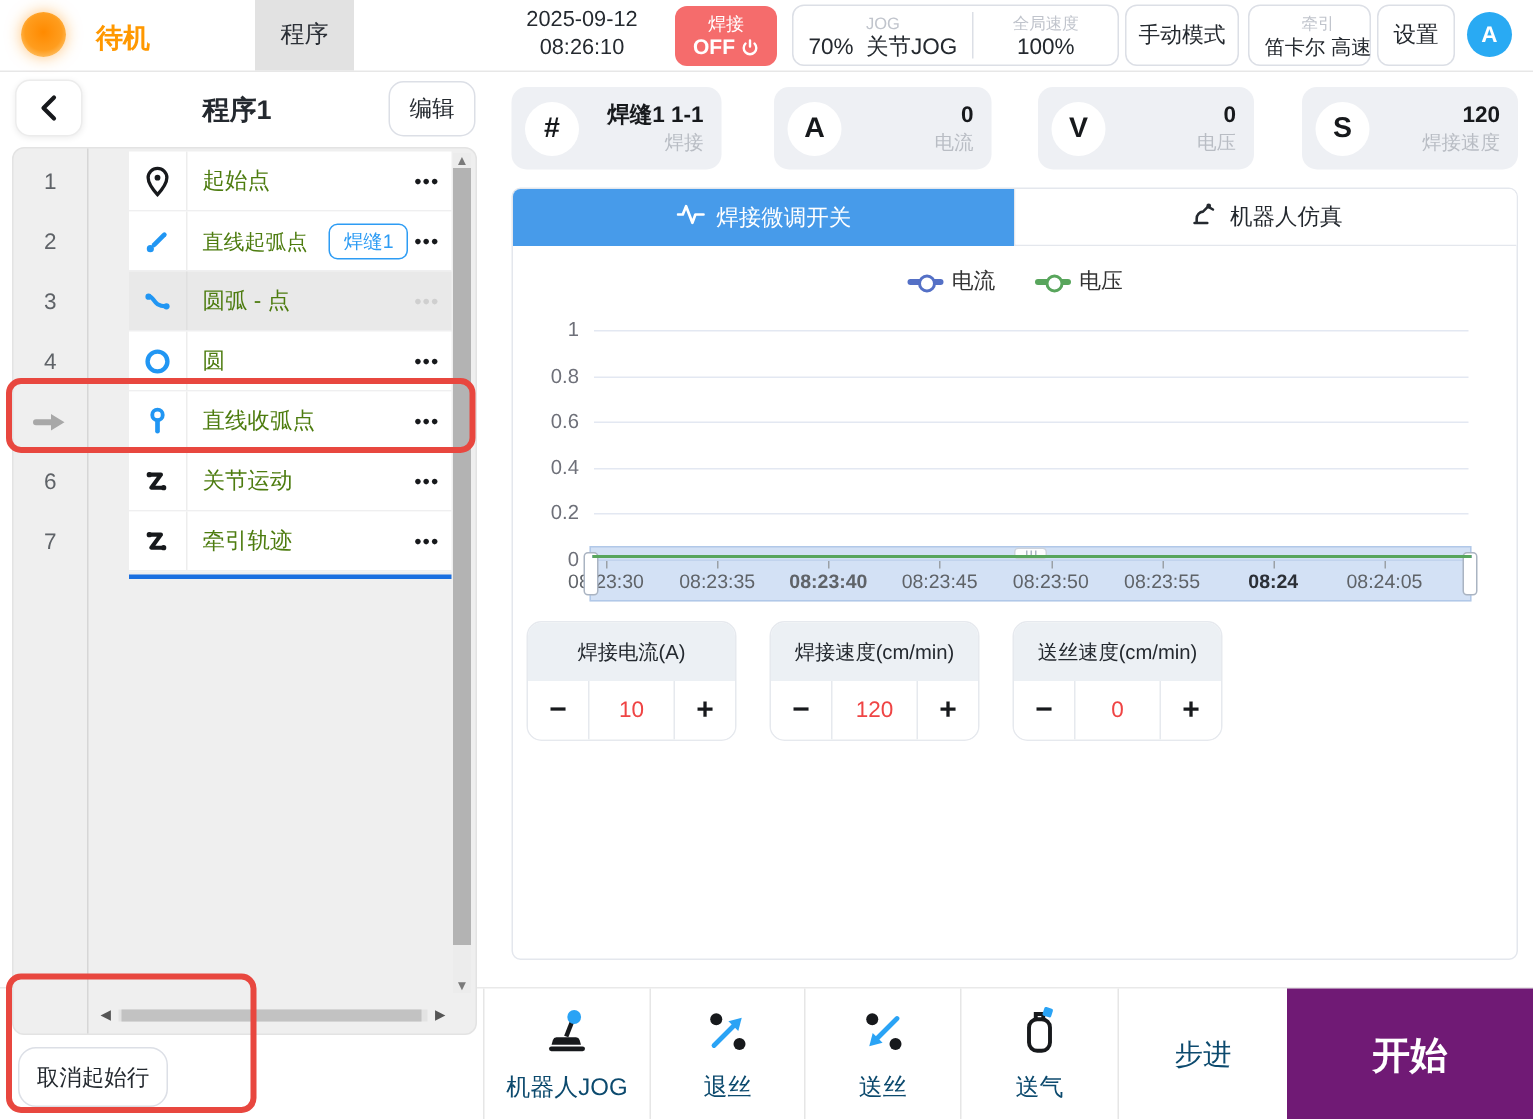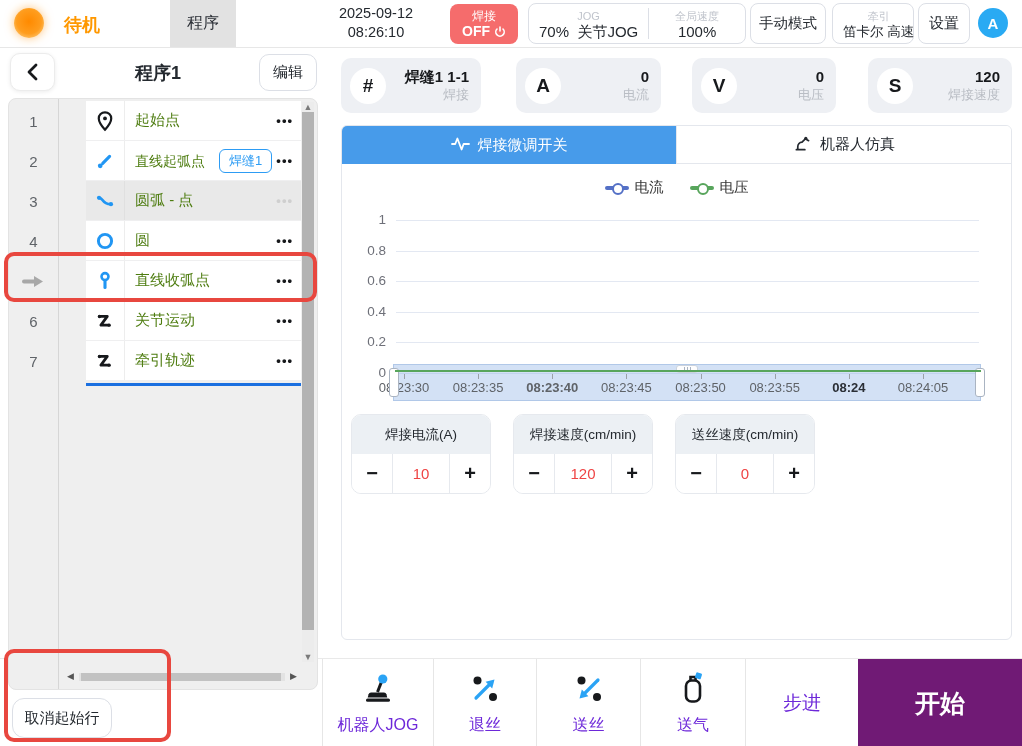--- a/index.html
+++ b/index.html
@@ -6,21 +6,21 @@
   body{font-family:"Liberation Sans","DejaVu Sans",sans-serif;color:#17191c;}
   #app{position:relative;width:1022px;height:746px;overflow:hidden;background:#fff;}
   
   #topbar{position:absolute;left:0;top:0;width:1022px;height:47px;background:#fff;border-bottom:1px solid #e7e7e7;}
   #logo{position:absolute;left:14px;top:8px;width:30px;height:30px;border-radius:50%;
     background:radial-gradient(circle at 50% 45%,#ff8a00 0%,#ff9d1e 55%,#ffc166 80%,rgba(255,193,102,0) 100%);
     box-shadow:0 0 10px rgba(255,150,20,.55);}
   #status-label{position:absolute;left:64px;top:13px;font-size:18px;font-weight:bold;color:#ff9800;}
   #program-tab{position:absolute;left:170px;top:0;width:66px;height:47px;background:#e2e2e2;
     display:flex;align-items:center;justify-content:center;font-size:16px;color:#2b2f36;}
-  #datetime{position:absolute;left:324px;top:4px;width:104px;text-align:center;font-size:14.5px;color:#24292f;line-height:19px;}
+  #datetime{position:absolute;left:336px;top:4px;width:104px;text-align:center;font-size:14.5px;color:#24292f;line-height:19px;}
   #weld-off-btn{position:absolute;left:450px;top:4px;width:68px;height:40px;border-radius:8px;background:#f56c6c;color:#fff;
     display:flex;flex-direction:column;align-items:center;justify-content:center;line-height:15px;cursor:pointer;}
   #weld-off-btn .l1{font-size:12px;} #weld-off-btn .l2{font-size:14px;font-weight:bold;display:flex;align-items:center;gap:4px;}
   .tb-group{position:absolute;top:3px;height:41px;border:1px solid #dcdfe6;border-radius:8px;background:#fff;box-sizing:border-box;
     display:flex;align-items:stretch;cursor:pointer;}
   .tb-col{display:flex;flex-direction:column;align-items:center;justify-content:center;line-height:15px;padding:0 10px;}
   .tb-top{font-size:11px;color:#c0c4cc;} .tb-bot{font-size:15px;color:#24292f;white-space:nowrap;}
   .tb-div{width:1px;background:#dcdfe6;margin:4px 0;}
   #manual-btn{position:absolute;left:750px;top:3px;width:76px;height:41px;border:1px solid #dcdfe6;border-radius:8px;box-sizing:border-box;
     display:flex;align-items:center;justify-content:center;font-size:14.5px;color:#24292f;cursor:pointer;background:#fff;}
@@ -103,21 +103,21 @@
   .stepper{position:absolute;top:288px;width:140px;height:80px;border:1px solid #e6e9ee;border-radius:10px;overflow:hidden;background:#fff;box-sizing:border-box;}
   .st-head{height:39px;background:#ecf0f4;display:flex;align-items:center;justify-content:center;font-size:13.5px;color:#24292f;}
   .st-row{height:39px;display:flex;}
   .st-btn{width:40px;display:flex;align-items:center;justify-content:center;font-size:20px;font-weight:bold;color:#17191c;cursor:pointer;background:#fff;}
   .st-val{flex:1;display:flex;align-items:center;justify-content:center;font-size:15px;color:#ef4444;
     border-left:1px solid #e6e9ee;border-right:1px solid #e6e9ee;}
   
   #bottombar{position:absolute;left:0;top:658px;width:1022px;height:88px;background:#fff;border-top:1px solid #e9e9e9;display:flex;box-sizing:content-box;z-index:1;}
   #bb-spacer{width:323px;border-right:1px solid #e6e6e6;box-sizing:border-box;}
   .bb-item{display:flex;flex-direction:column;align-items:center;justify-content:center;border-right:1px solid #e6e6e6;box-sizing:border-box;cursor:pointer;}
-  .bb-item .bb-label{font-size:16px;color:#6d28d9;margin-top:4px;text-align:center;}
+  .bb-item .bb-label{font-size:16px;color:#0c4a6e;margin-top:4px;text-align:center;}
   .bb-item.text-only{justify-content:center;border-right:none;}
   .bb-item.text-only .bb-label{font-size:19px;margin-top:0;}
   #start-btn{flex:1;background:#701a75;color:#fff;display:flex;align-items:center;justify-content:center;font-size:25px;font-weight:bold;cursor:pointer;}
 </style>
 </head>
 <body>
 
 <div id="app">
 
   <div id="topbar">

